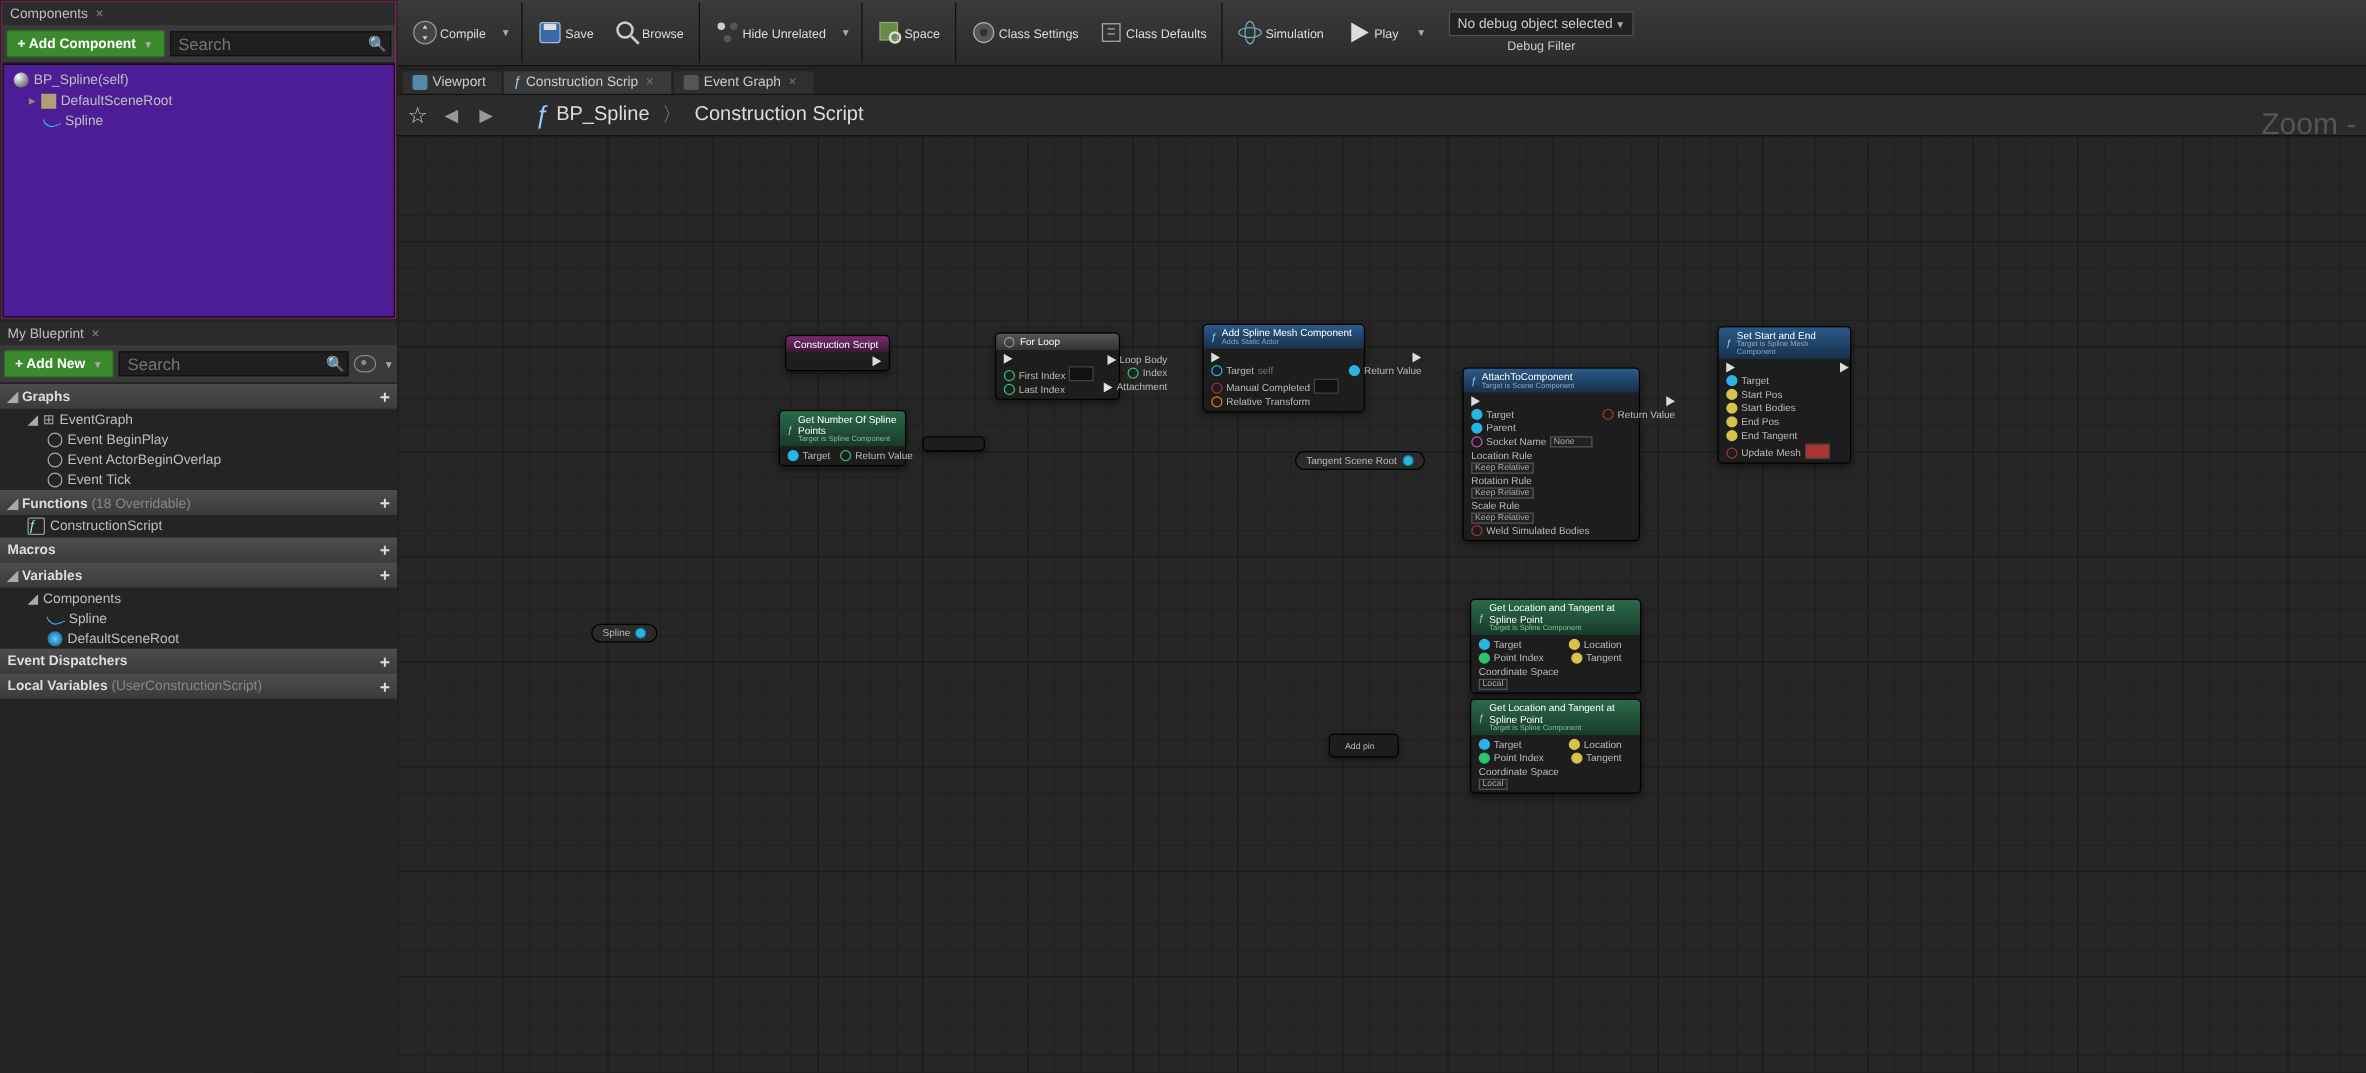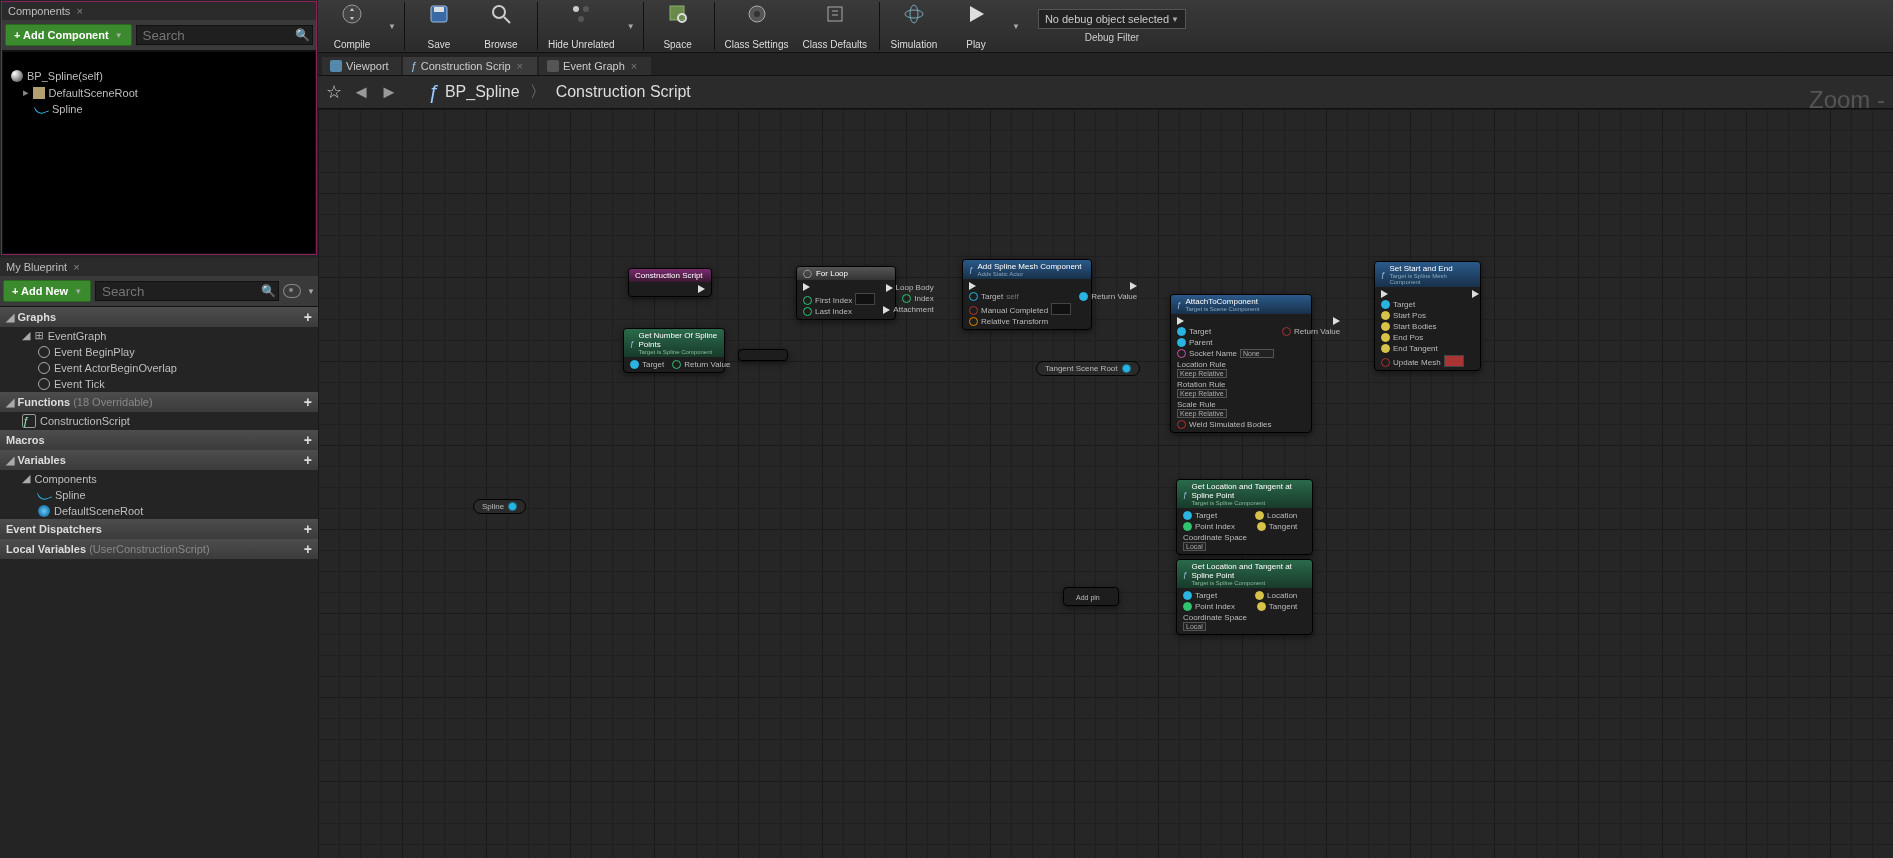--- a/index.html
+++ b/index.html
@@ -6,36 +6,36 @@
 .root{display:flex;height:100%}
 .left{width:318px;display:flex;flex-direction:column;background:#242424}
 .right{flex:1;display:flex;flex-direction:column;position:relative;background:#242424}
 .tabbar{height:18px;background:#2b2b2b;display:flex;align-items:center;padding:0 6px;font-size:11px;gap:6px}
 .tabbar .close{color:#888;cursor:pointer}
 .addbar{display:flex;align-items:center;gap:4px;padding:4px 3px;background:#3a3a3a;border-bottom:1px solid #111}
 .greenbtn{background:#3c8a2e;color:#fff;font-weight:bold;padding:4px 8px;border:1px solid #2a6a1f;border-radius:2px;display:flex;align-items:center;gap:4px;cursor:pointer}
 .searchbox{flex:1;position:relative}
 .searchbox input{width:100%;height:20px;background:#1f1f1f;border:1px solid #111;color:#ccc;padding:2px 18px 2px 6px;box-sizing:border-box}
 .searchbox .mag{position:absolute;right:3px;top:3px;color:#888;font-size:12px}
-.tree{flex:1;background:#000000;border:1px solid #111;padding:16px 2px;font-size:11px;overflow:auto}
+.tree{flex:1;background:#4c1d95;border:1px solid #111;padding:4px 2px;font-size:11px;overflow:auto}
 .tree .item{display:flex;align-items:center;gap:4px;padding:2px 6px;cursor:pointer}
 .tree .indent1{padding-left:18px}
 .tree .indent2{padding-left:30px}
 .icn{display:inline-block;width:12px;height:12px}
 .icn-sphere{background:radial-gradient(circle at 30% 30%,#fff,#888 60%,#444);border-radius:50%}
 .icn-cube{background:#b3a072}
 .icn-spline{width:12px;height:8px;border:1px solid #29b4e2;border-top:none;border-right:none;border-radius:0 0 0 8px;transform:rotate(-20deg)}
 .icn-fn{width:12px;height:12px;border:1px solid #999;border-radius:2px}
 .compPanel{border:1px solid #8a1f5c;margin:1px}
 .sectionhdr{background:linear-gradient(#4d4d4d,#3b3b3b);padding:2px 6px;display:flex;align-items:center;justify-content:space-between;font-weight:bold;font-size:11px;color:#ddd;cursor:pointer}
 .sectionhdr .plus{font-size:14px;font-weight:bold;color:#ddd}
 .subitem{padding:2px 6px 2px 22px;display:flex;align-items:center;gap:4px;cursor:pointer}
 .subitem .evt{width:10px;height:10px;border:1px solid #aaa;border-radius:50%;background:transparent}
 .toolbar{height:52px;background:linear-gradient(#3a3a3a,#2b2b2b);display:flex;align-items:center;padding:0 6px;gap:6px;border-bottom:1px solid #111}
-.tb{display:flex;flex-direction:column;align-items:center;justify-content:space-between;min-width:48px;height:48px;cursor:pointer;padding:0 4px;color:#ddd}
+.tb{display:flex;flex-direction:row;align-items:center;justify-content:center;min-width:48px;height:48px;cursor:pointer;padding:0 4px;color:#ddd}
 .tb svg{width:24px;height:24px}
 .tb .lbl{font-size:10px;margin-top:2px;white-space:nowrap}
 .tb.sep{border-right:1px solid #111;min-width:2px;padding:0;pointer-events:none}
 .chev{font-size:8px;color:#aaa;margin-left:2px}
 .debugcol{display:flex;flex-direction:column;align-items:center;gap:3px;margin-left:12px}
 .debugsel{background:#222;border:1px solid #555;color:#ccc;padding:3px 6px;font-size:11px;display:flex;align-items:center;cursor:pointer}
 .graphtabs{height:22px;background:#232323;display:flex;align-items:flex-end;border-bottom:1px solid #111;padding-left:4px}
 .gtab{padding:3px 12px 3px 8px;background:#2f2f2f;margin-right:2px;display:flex;align-items:center;gap:4px;font-size:11px;color:#ccc;cursor:pointer;position:relative}
 .gtab.active{background:#3a3a3a}
 .gtab .x{color:#777;padding:0 2px}

